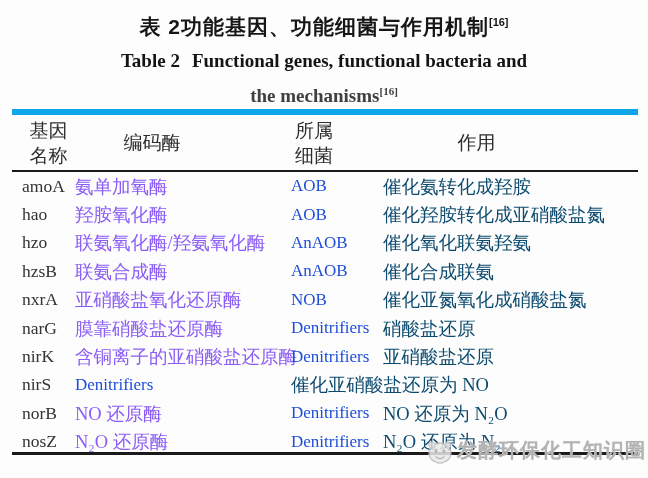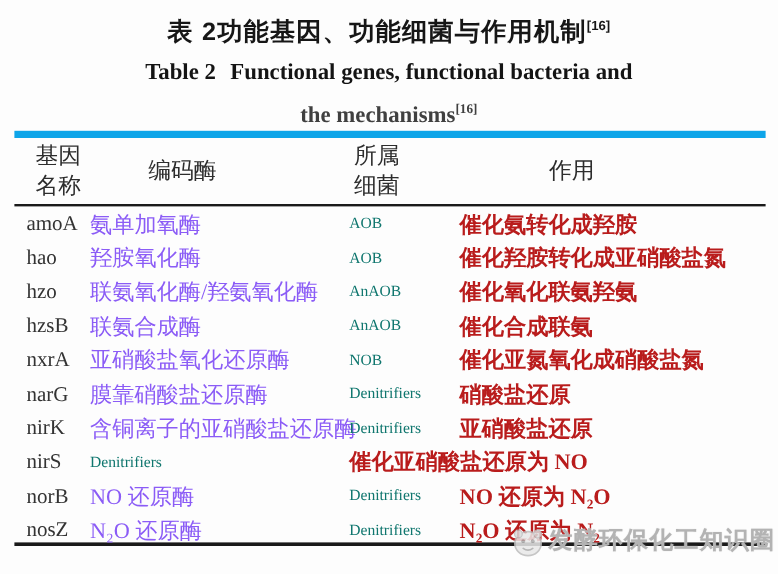--- a/index.html
+++ b/index.html
@@ -57,22 +57,22 @@
     display:grid;
     grid-template-columns:53px 216px 92px 1fr;
     height:28.4px;
     align-items:center;
     padding-left:10px;
     box-sizing:border-box;
   }
   .td{ white-space:nowrap; overflow:visible; }
   .td-gene{ font-size:17.5px; color:#333; }
   .td-enzyme{ font-size:18.5px; color:#8b5cf6; }
-  .td-bact{ font-size:13px; color:#0f766e; }
-  .td-func{ font-size:18.5px; color:#b91c1c;font-weight:bold; }
+  .td-bact{ font-size:17px; color:#1d4ed8; }
+  .td-func{ font-size:18.5px; color:#0c4a6e; }
   
   .watermark{
     position:absolute; right:2px; top:437px;
     display:flex; align-items:flex-start; gap:2px;
     z-index:5;
   }
   .wm-logo{ width:30px; height:30px; flex:0 0 auto; opacity:.85; }
   .wm-text{
     font-family:"Liberation Sans","DejaVu Sans",sans-serif;
     font-size:20px; font-weight:700; color:#b3b3b3;

